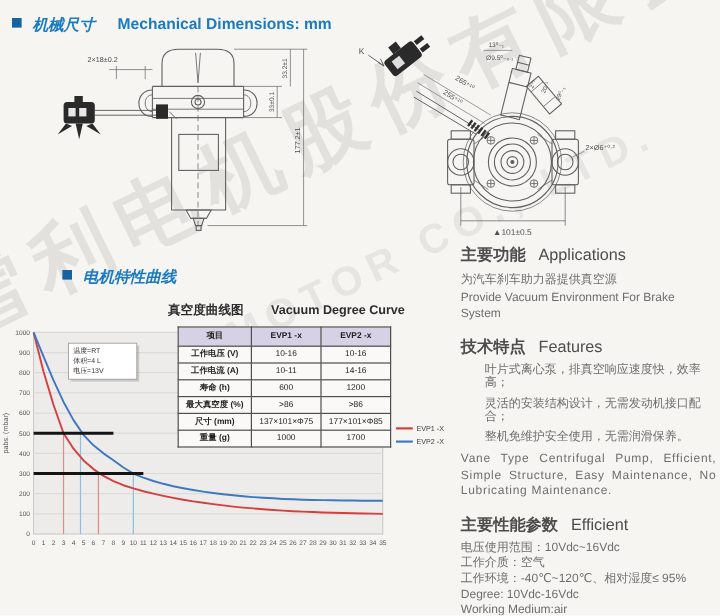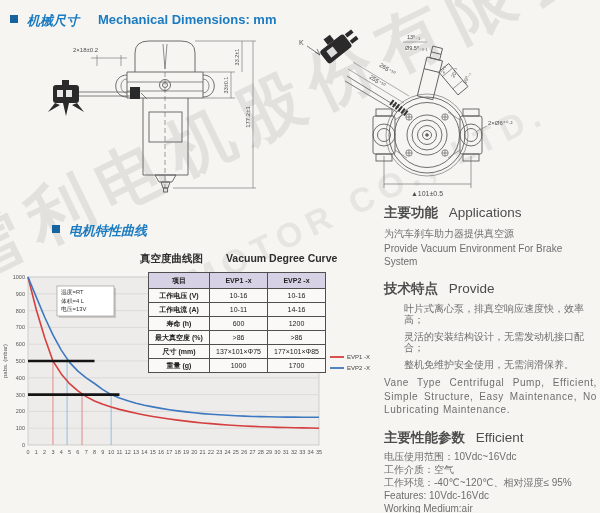--- a/index.html
+++ b/index.html
@@ -316,33 +316,33 @@
   <div class="rc">
     <h3>
       <span class="cn">主要功能</span>
       <span class="en">Applications</span>
     </h3>
     <div class="ln">为汽车刹车助力器提供真空源</div>
     <div class="ln gap-b">Provide Vacuum Environment For Brake System</div>
 
     <h3>
       <span class="cn">技术特点</span>
-      <span class="en">Provide</span>
+      <span class="en">Features</span>
     </h3>
     <div class="feat">叶片式离心泵，排真空响应速度快，效率高；</div>
     <div class="feat">灵活的安装结构设计，无需发动机接口配合；</div>
     <div class="feat">整机免维护安全使用，无需润滑保养。</div>
     <div class="para-en">Vane Type Centrifugal Pump, Efficient, Simple Structure, Easy Maintenance, No Lubricating Maintenance.</div>
 
     <h3>
       <span class="cn">主要性能参数</span>
       <span class="en">Efficient</span>
     </h3>
     <div class="prm">电压使用范围：10Vdc~16Vdc</div>
     <div class="prm">工作介质：空气</div>
     <div class="prm">工作环境：-40℃~120℃、相对湿度≤ 95%</div>
-    <div class="prm">Features: 10Vdc-16Vdc</div>
+    <div class="prm">Degree: 10Vdc-16Vdc</div>
     <div class="prm">Working Medium:air</div>
     <div class="prm">Working Environment: -40℃ - 120℃</div>
 
   </div>
 
 </div>
 
 </body></html>

